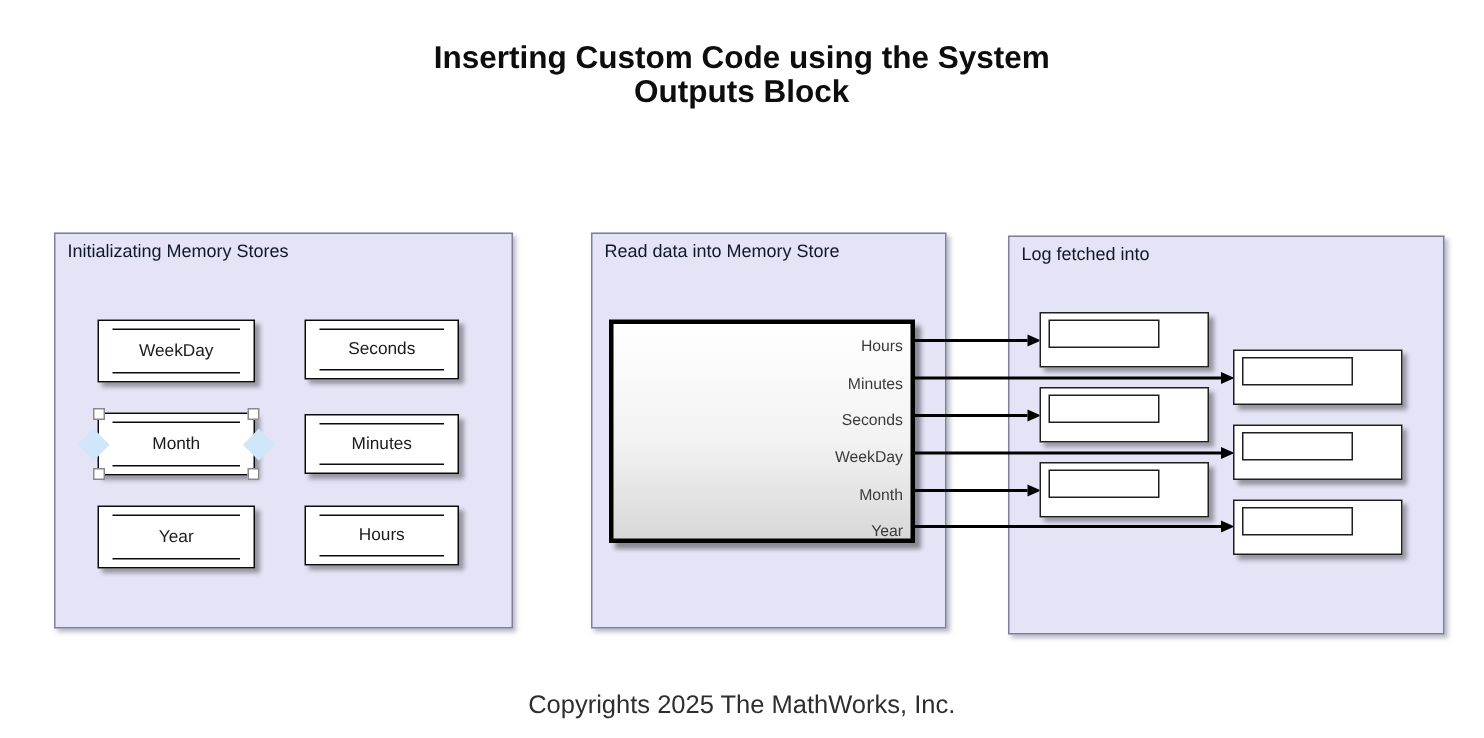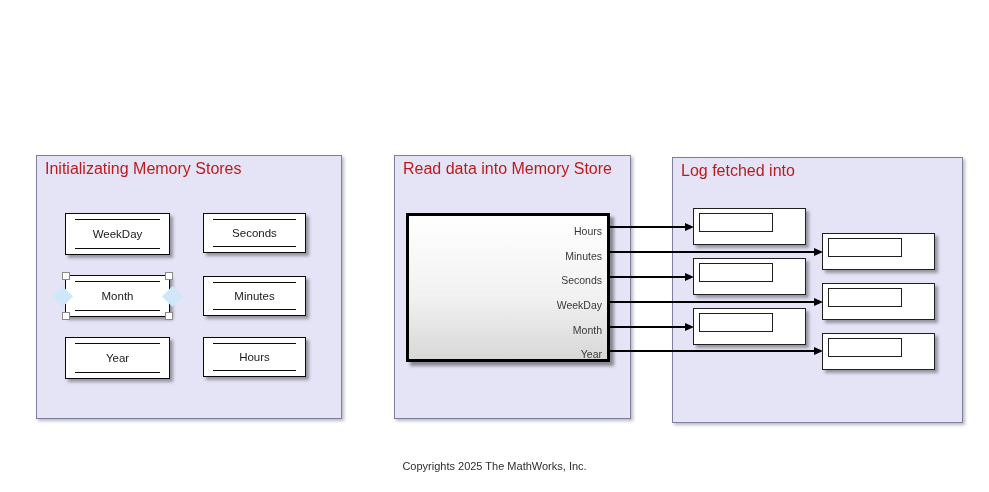--- a/index.html
+++ b/index.html
@@ -6,22 +6,22 @@
   html,body { width:989px; height:492px; background:#ffffff; overflow:hidden;
               font-family:"Liberation Sans", sans-serif; }
   #canvas { position:relative; width:989px; height:492px; background:#ffffff; }
 
   .model-title { position:absolute; top:27px; left:0; width:100%;
                  text-align:center; font-size:21px; font-weight:bold;
                  line-height:23px; color:#0d0d0d; }
 
   .panel { position:absolute; background:#e4e4f6; border:1px solid #7f7f9c;
            box-shadow:2px 2px 3px rgba(100,100,125,0.45); }
-  .panel-label { position:absolute; top:4px; left:8px; font-size:16px;
-                 color:#b91c1c; white-space:nowrap; }
+  .panel-label { position:absolute; top:4px; left:8px; font-size:12px;
+                 color:#0f172a; white-space:nowrap; }
 
   
   .ds-block { position:absolute; background:#ffffff; border:1.6px solid #0a0a0a;
               box-shadow:3px 3px 3px rgba(0,0,0,0.35);
               display:flex; align-items:center; justify-content:center;
               font-size:11.5px; color:#1a1a1a; }
   .ds-block::before { content:""; position:absolute; top:5px; left:9px; right:9px;
                       height:1.4px; background:#0a0a0a; }
   .ds-block::after  { content:""; position:absolute; bottom:5px; left:9px; right:9px;
                       height:1.4px; background:#0a0a0a; }
@@ -48,27 +48,31 @@
                border-top:4.5px solid transparent; border-bottom:4.5px solid transparent;
                border-left:9px solid #000000; }
 
   
   .display-block { position:absolute; width:113px; height:37px; background:#ffffff;
                    border:1.8px solid #1f1f1f; box-shadow:3px 3px 3px rgba(0,0,0,0.35); }
   .display-value { position:absolute; left:5px; top:4px; width:74px; height:19px;
                    border:1.8px solid #1f1f1f; background:#ffffff; }
 
   .copyright { position:absolute; top:460px; left:0; width:100%; text-align:center;
-               font-size:11px; color:#2e2e2e; }
+               font-size:17px; color:#2e2e2e; }
 </style>
 </head>
 <body>
 
 <div id="canvas">
 
+  <div class="model-title">
+    <div>Inserting Custom Code using the System</div>
+    <div>Outputs Block</div>
+  </div>
 
   <div class="panel" style="left:36px; top:155px; width:306px; height:264px;">
     <div class="panel-label">Initializating Memory Stores</div>
   </div>
 
   <div class="ds-block" style="left:65px; top:213px; width:105px; height:42px;">
     <span>WeekDay</span>
   </div>
 
   <div class="ds-block" style="left:203px; top:213px; width:103px; height:40px;">

